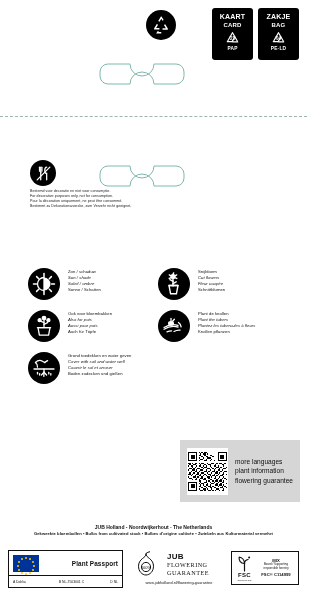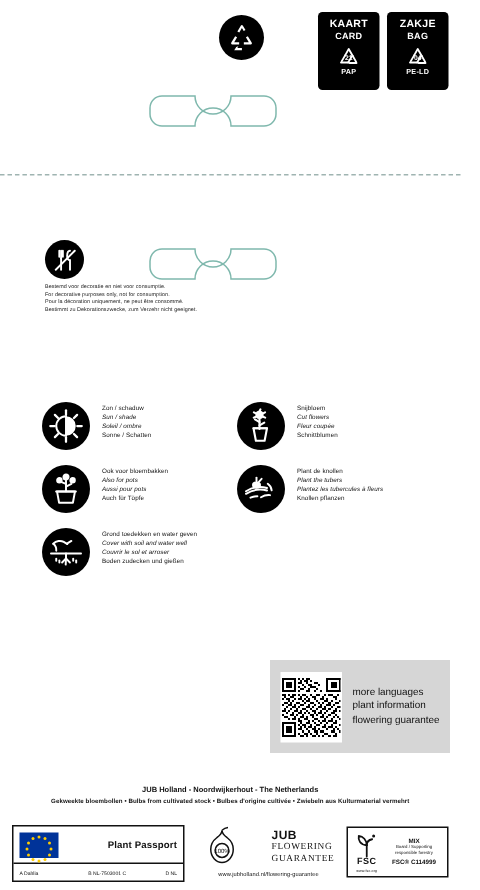--- a/index.html
+++ b/index.html
@@ -108,21 +108,21 @@
   .pp-title{font-size:6.4px;font-weight:bold;color:#111;letter-spacing:.1px;}
   .pp-rule{height:1px;background:#111;margin:0;}
   .pp-bot{display:flex;align-items:center;height:12px;padding:0 4px;font-size:3.4px;color:#111;gap:3px;}
   .pp-bot .f{white-space:nowrap;}
   .pp-bot .f:nth-child(1){width:26px;}
   .pp-bot .f:nth-child(2){flex:1;text-align:center;}
   .pp-bot .f:nth-child(3){width:14px;text-align:right;}
 
   
   .jub{position:absolute;left:133px;top:2px;width:92px;}
-  .jub-row{display:flex;align-items:center;gap:20px;justify-content:center;}
+  .jub-row{display:flex;align-items:center;gap:8px;}
   .jub-bulb{width:26px;height:28px;flex:0 0 auto;}
   .jub-bulb svg{width:26px;height:28px;display:block;}
   .jub-w .j1{font-size:8px;font-weight:bold;letter-spacing:.3px;line-height:9px;color:#111;}
   .jub-w .j2{font-family:"Liberation Serif",serif;font-size:6.2px;letter-spacing:.45px;line-height:7.4px;color:#111;}
   .jub-w .j3{font-family:"Liberation Serif",serif;font-size:6.2px;letter-spacing:.45px;line-height:7.4px;color:#111;}
   .jub-url{font-size:3.8px;color:#111;margin-top:3px;text-align:center;letter-spacing:.05px;}
 
   
   .fsc{
     position:absolute;left:231px;top:3px;width:68px;height:34px;

